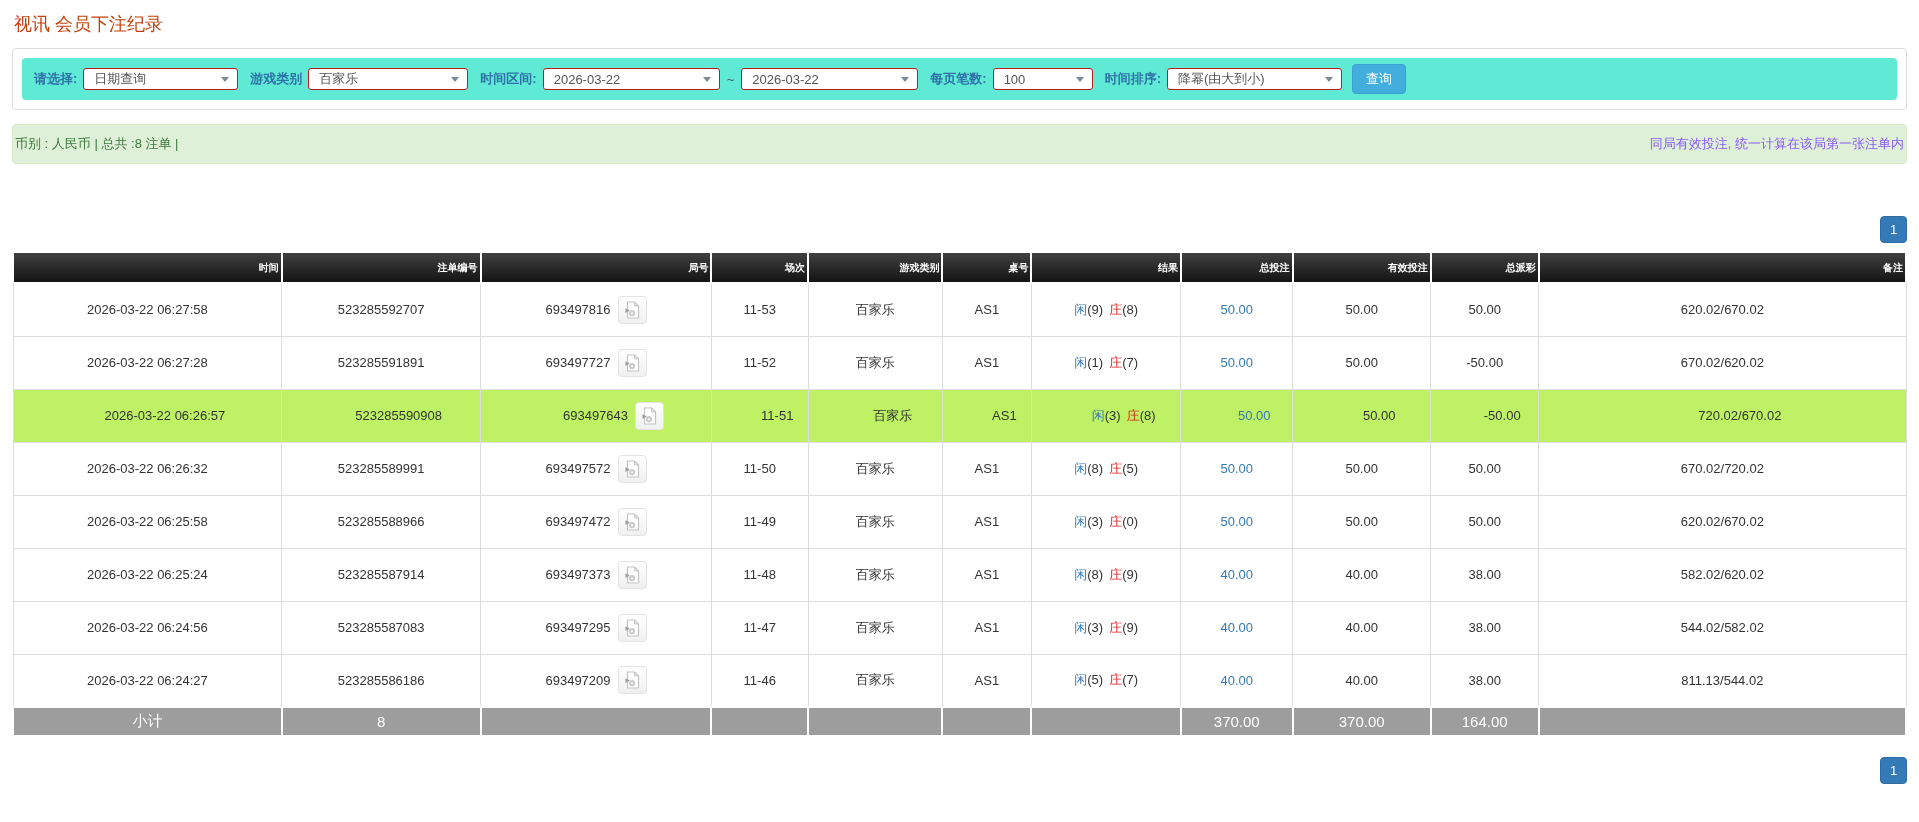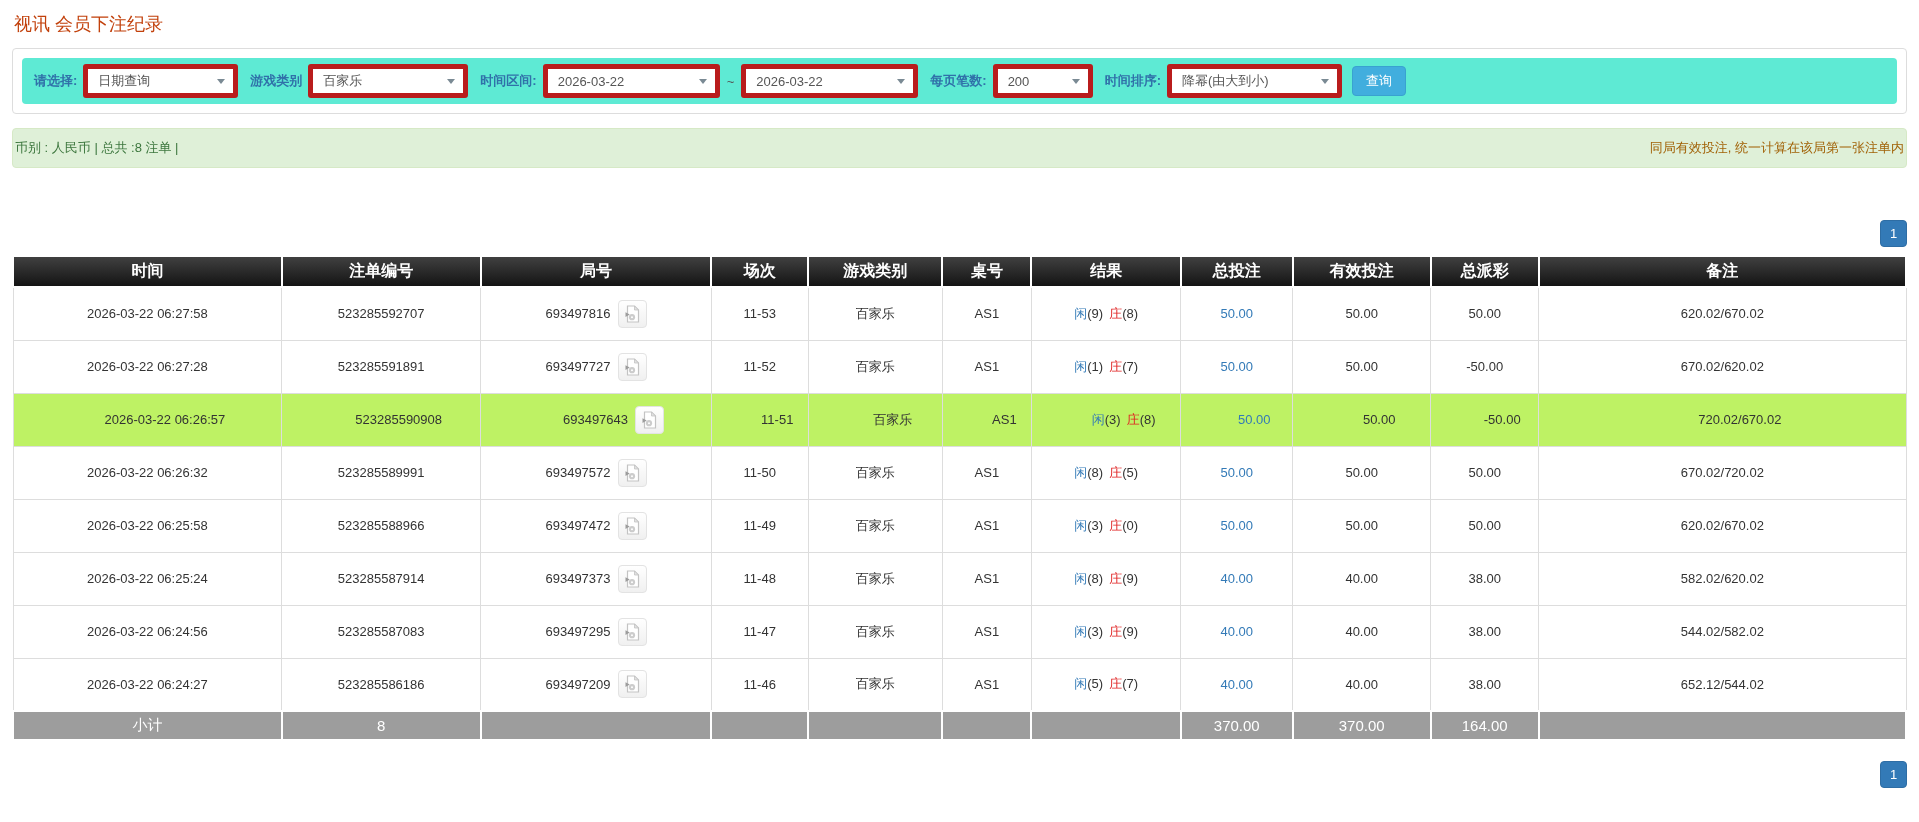--- a/index.html
+++ b/index.html
@@ -10,55 +10,55 @@
     padding:8px 12px 0 12px;
   }
   h1.page-title { font-size:18px; font-weight:400; color:#c2410c; margin:4px 0 12px 2px; }
 
   
   .filter-panel { border:1px solid #ddd; border-radius:4px; padding:9px; background:#fff; }
   .filter-bar { background:#5eead4; border-radius:4px; padding:6px 10px; display:flex; align-items:center; }
   .flabel { color:#3071a9; font-weight:700; font-size:13px; margin:0 6px 0 12px; white-space:nowrap; }
   .flabel.first { margin-left:2px; }
   .select {
-    background:#fff; border:5px solid #b91c1c; border-radius:3px; height:34px;
+    background:#fff; border:1px solid #b91c1c; border-radius:3px; height:22px;
     display:flex; align-items:center; font-size:13px; color:#555; cursor:pointer;
   }
   .sel-val { flex:1; padding-left:10px; white-space:nowrap; overflow:hidden; text-align:left; }
   .caret-box { width:24px; height:100%; display:flex; align-items:center; justify-content:center; }
   .caret { width:0; height:0; border-left:4px solid transparent; border-right:4px solid transparent; border-top:5px solid #7a8a94; }
   .w-query{width:155px} .w-game{width:160px} .w-date{width:177px} .w-pp{width:100px} .w-sort{width:175px}
   .tilde { color:#555; margin:0 7px; font-size:13px; }
   .btn-query {
     background:#41aede; color:#fff; border:1px solid #39a2d0; border-radius:4px;
     height:30px; padding:4px 13px; font-size:13px; margin-left:10px; cursor:pointer;
   }
 
   
   .summary-bar {
     margin-top:14px; background:#dff0d8; border:1px solid #d6e9c6; border-radius:4px;
     padding:10px 2px; display:flex; justify-content:space-between; align-items:center; font-size:13px;
   }
   .summary-left { color:#3c763d; }
-  .summary-right { color:#a16207; }
+  .summary-right { color:#8b5cf6; }
 
   
   .pagination { display:flex; justify-content:flex-end; }
   .pagination.top { margin-top:52px; margin-bottom:8px; }
   .pagination.bottom { margin-top:20px; }
   .page-btn {
     min-width:27px; height:27px; background:#337ab7; border:1px solid #2e6da4;
     border-radius:4px; color:#fff; font-size:13px; cursor:pointer; padding:0 8px;
   }
 
   
   table.records { width:100%; border-collapse:collapse; table-layout:fixed; font-size:13px; }
   table.records th {
     background-color:#1d1d1d; background-image:linear-gradient(#404040,#141414);
-    color:#fff; height:31px; border:2px solid #fff; font-weight:700; font-size:16px; padding:0 2px;
+    color:#fff; height:31px; border:2px solid #fff; font-weight:700; font-size:10px; padding:0 2px;text-align:right;
   }
   table.records td {
     border:1px solid #ddd; height:53px; text-align:center; color:#333;
     background:#fff; padding:0 4px; overflow:hidden;
   }
   tr.highlight td { background:#bef264;padding-left:39px; }
   tr.summary-row td { background:#9d9d9d; color:#fff; border:2px solid #fff; height:29px; font-size:15px; }
 
   .round-wrap { display:inline-flex; align-items:center; gap:7px; }
   .video-btn {
@@ -104,21 +104,21 @@
     <span class="tilde">~</span>
     <div class="select w-date">
       <span class="sel-val">2026-03-22</span>
       <span class="caret-box">
           <span class="caret"></span>
         </span>
     </div>
 
     <span class="flabel">每页笔数:</span>
     <div class="select w-pp">
-      <span class="sel-val">200</span>
+      <span class="sel-val">100</span>
       <span class="caret-box">
           <span class="caret"></span>
         </span>
     </div>
 
     <span class="flabel">时间排序:</span>
     <div class="select w-sort">
       <span class="sel-val">降幂(由大到小)</span>
       <span class="caret-box">
           <span class="caret"></span>
@@ -367,21 +367,21 @@
         </button>
       </span>
     </td>
     <td>11-46</td>
     <td>百家乐</td>
     <td>AS1</td>
     <td><span class="res-player">闲</span><span class="res-score">(5)</span><span class="res-banker">庄</span><span class="res-score">(7)</span></td>
     <td><a class="bet-link">40.00</a></td>
     <td>40.00</td>
     <td>38.00</td>
-    <td>652.12/544.02</td>
+    <td>811.13/544.02</td>
   </tr>
     </tbody>
   <tbody>
     <tr class="summary-row">
       <td>小计</td>
       <td>8</td>
       <td></td>
       <td></td>
       <td></td>
       <td></td>

